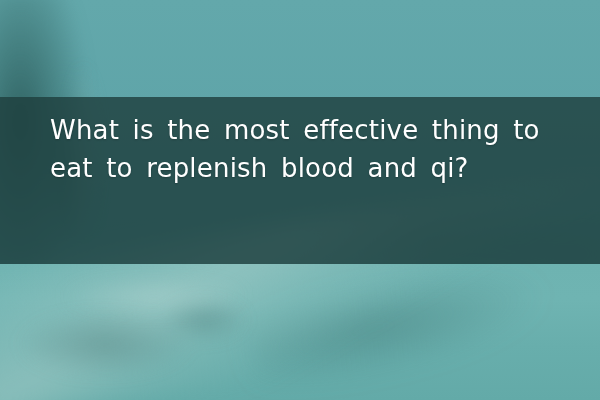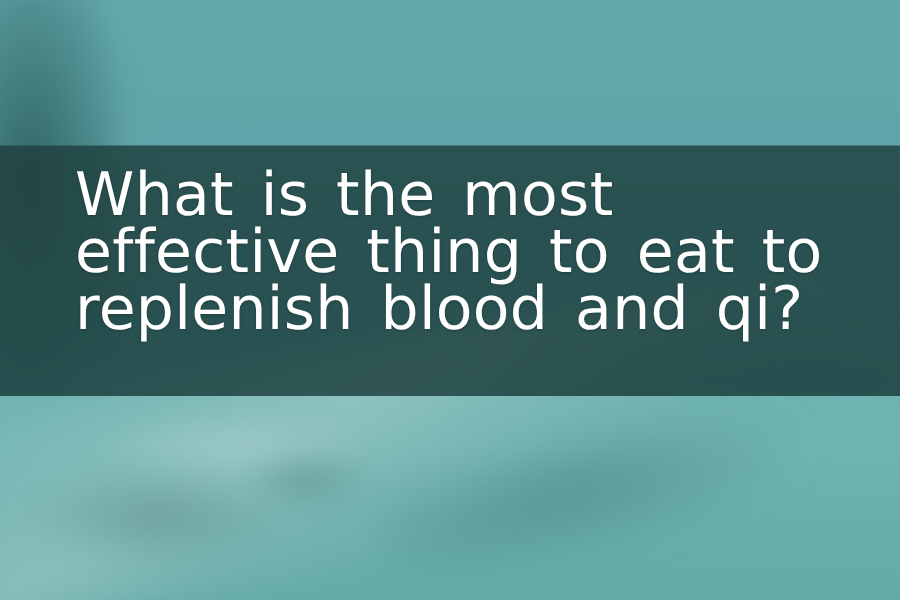--- a/index.html
+++ b/index.html
@@ -125,21 +125,21 @@
     width: 600px;
     height: 167px;
     background: rgba(30,63,62,0.82);
     box-sizing: border-box;
     padding: 14px 0 0 50px;
   }
 
   .caption-text {
     color: #ffffff;
     font-family: "DejaVu Sans", sans-serif;
-    font-size: 40px;
+    font-size: 26px;
     line-height: 38px;
     font-weight: 400;
     letter-spacing: 0.2px;
     word-spacing: 5px;
     white-space: pre-wrap;
     width: 520px;
     overflow-wrap: break-word;
     text-shadow: 0 1px 2px rgba(0,0,0,0.22);
   }
 </style>

